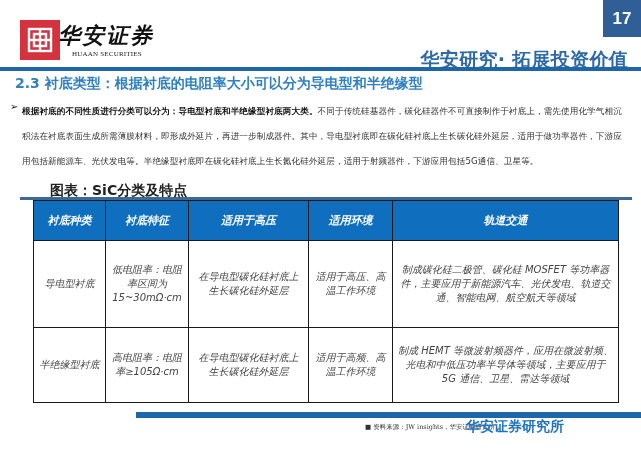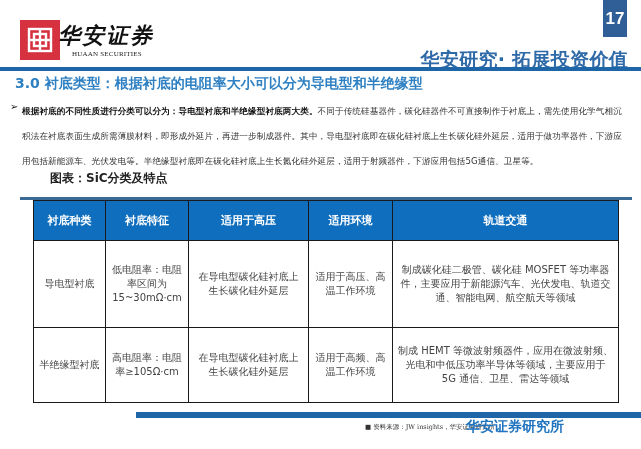--- a/index.html
+++ b/index.html
@@ -4,36 +4,36 @@
 <style>
   * { box-sizing: border-box; margin: 0; padding: 0; }
   html, body { width: 641px; height: 449px; background: #ffffff; overflow: hidden; }
   body { position: relative; font-family: "DejaVu Sans", "Liberation Sans", sans-serif; color: #222; }
 
   .logo { position: absolute; left: 20px; top: 20px; width: 40px; height: 40px; background: #d6313f; display: flex; align-items: center; justify-content: center; }
   .logo svg { width: 30px; height: 30px; }
   .brand-cn { position: absolute; left: 58px; top: 21px; font-family: "DejaVu Serif", "Liberation Serif", serif; font-size: 22px; font-weight: bold; color: #111; letter-spacing: 2px; font-style: italic; }
   .brand-en { position: absolute; left: 72px; top: 50px; font-family: "Liberation Serif", serif; font-size: 7px; color: #222; letter-spacing: 0.2px; }
 
-  .page-num { position: absolute; left: 603px; top: 0; width: 24px; height: 37px; background: #2f5f96; color: #fff; font-family: "Liberation Sans", sans-serif; font-weight: bold; font-size: 17px; display: flex; align-items: center; justify-content: center; }
+  .page-num { position: absolute; left: 603px; top: 0; width: 38px; height: 37px; background: #2f5f96; color: #fff; font-family: "Liberation Sans", sans-serif; font-weight: bold; font-size: 17px; display: flex; align-items: center; justify-content: center; }
 
   .tagline { position: absolute; right: 13px; top: 47px; font-size: 19px; font-weight: bold; color: #2f6aa8; letter-spacing: 0.3px; }
 
   .top-rule { position: absolute; left: 0; top: 67px; width: 641px; height: 4px; background: #1f66a8; }
 
   .section-title { position: absolute; left: 15px; top: 75px; font-size: 14px; font-weight: bold; color: #2e80c2; white-space: nowrap; }
 
   .bullet { position: absolute; left: 10px; top: 101px; font-size: 10px; color: #222; }
   .para { position: absolute; left: 22px; top: 99px; width: 605px; font-size: 8.6px; line-height: 25px; color: #333; letter-spacing: 0.1px; }
   .para b { color: #111; }
 
-  .caption { position: absolute; left: 30px; top: 170px; font-size: 12px; font-weight: bold; color: #222; padding-left: 20px; }
+  .caption { position: absolute; left: 30px; top: 182px; font-size: 14px; font-weight: bold; color: #222; padding-left: 20px; }
   .cap-rule { position: absolute; left: 20px; top: 197px; width: 612px; height: 3px; background: #3b6a97; }
 
-  table.sic { position: absolute; left: 33px; top: 200px; width: 585px; border-collapse: collapse; table-layout: fixed; }
+  table.sic { position: absolute; left: 33px; top: 200px; width: 585px; border-collapse: collapse; table-layout: fixed; font-style: italic; }
   table.sic th, table.sic td { border: 1px solid #1a1a1a; text-align: center; vertical-align: middle; }
   table.sic th { background: #0f6fbe; color: #fff; font-size: 11px; font-weight: bold; height: 40px; }
   table.sic td { font-size: 10px; line-height: 14px; color: #444; padding: 2px 5px; }
   table.sic tr.r1 td { height: 87px; }
   table.sic tr.r2 td { height: 75px; }
 
   .foot-bar { position: absolute; left: 136px; top: 412px; width: 505px; height: 6px; background: #1f66a8; }
   .source { position: absolute; left: 365px; top: 423px; font-family: "DejaVu Serif", serif; font-size: 6.5px; color: #333; white-space: nowrap; }
   .foot-brand { position: absolute; left: 466px; top: 418px; font-size: 14px; font-weight: bold; color: #1f73bf; white-space: nowrap; }
 </style>
@@ -50,21 +50,21 @@
     </g>
   </svg>
 </div>
 <div class="brand-cn">华安证券</div>
 <div class="brand-en">HUAAN SECURITIES</div>
 
 <div class="page-num">17</div>
 <div class="tagline">华安研究· 拓展投资价值</div>
 <div class="top-rule"></div>
 
-<div class="section-title">3.0 衬底类型：根据衬底的电阻率大小可以分为导电型和半绝缘型</div>
+<div class="section-title">2.3 衬底类型：根据衬底的电阻率大小可以分为导电型和半绝缘型</div>
 
 <div class="bullet">➢</div>
 <div class="para"><b>根据衬底的不同性质进行分类可以分为：导电型衬底和半绝缘型衬底两大类。</b><span>不同于传统硅基器件，碳化硅器件不可直接制作于衬底上，需先使用化学气相沉积法在衬底表面生成所需薄膜材料，即形成外延片，再进一步制成器件。其中，导电型衬底即在碳化硅衬底上生长碳化硅外延层，适用于做功率器件，下游应用包括新能源车、光伏发电等。半绝缘型衬底即在碳化硅衬底上生长氮化硅外延层，适用于射频器件，下游应用包括5G通信、卫星等。</span></div>
 
 <div class="caption">图表：SiC分类及特点</div>
 <div class="cap-rule"></div>
 
 <table class="sic">
   <colgroup>
     <col style="width:72px">

